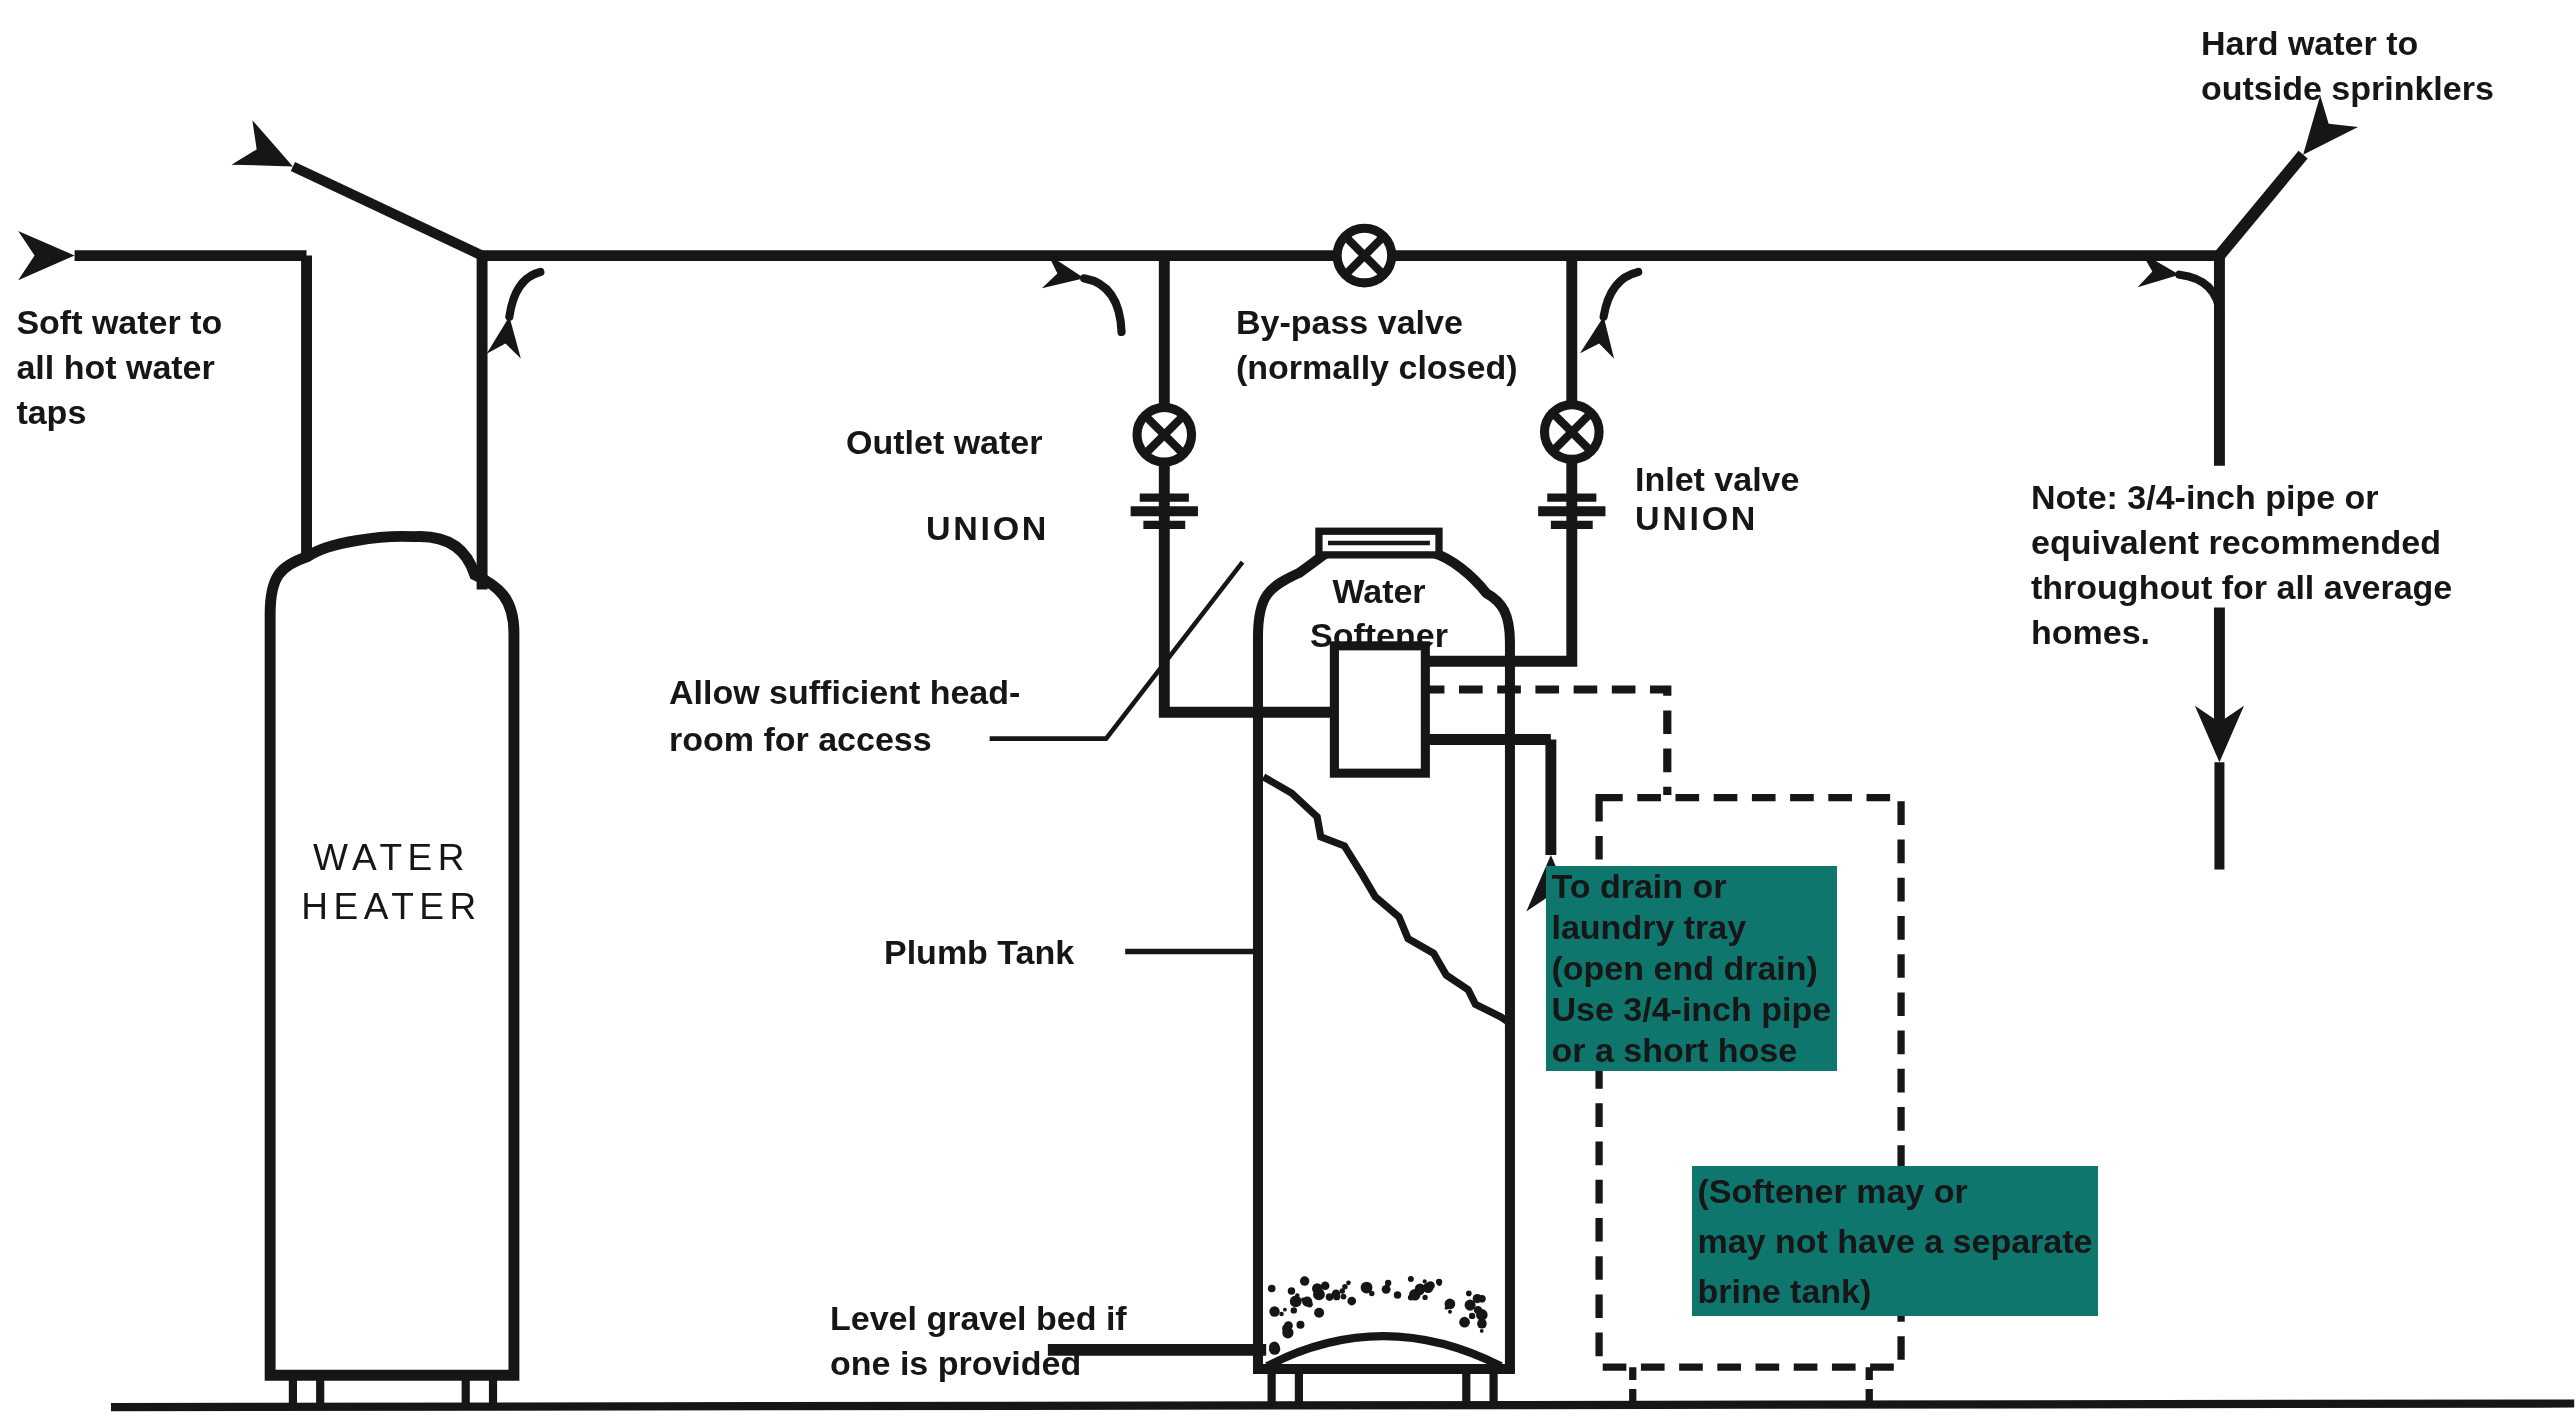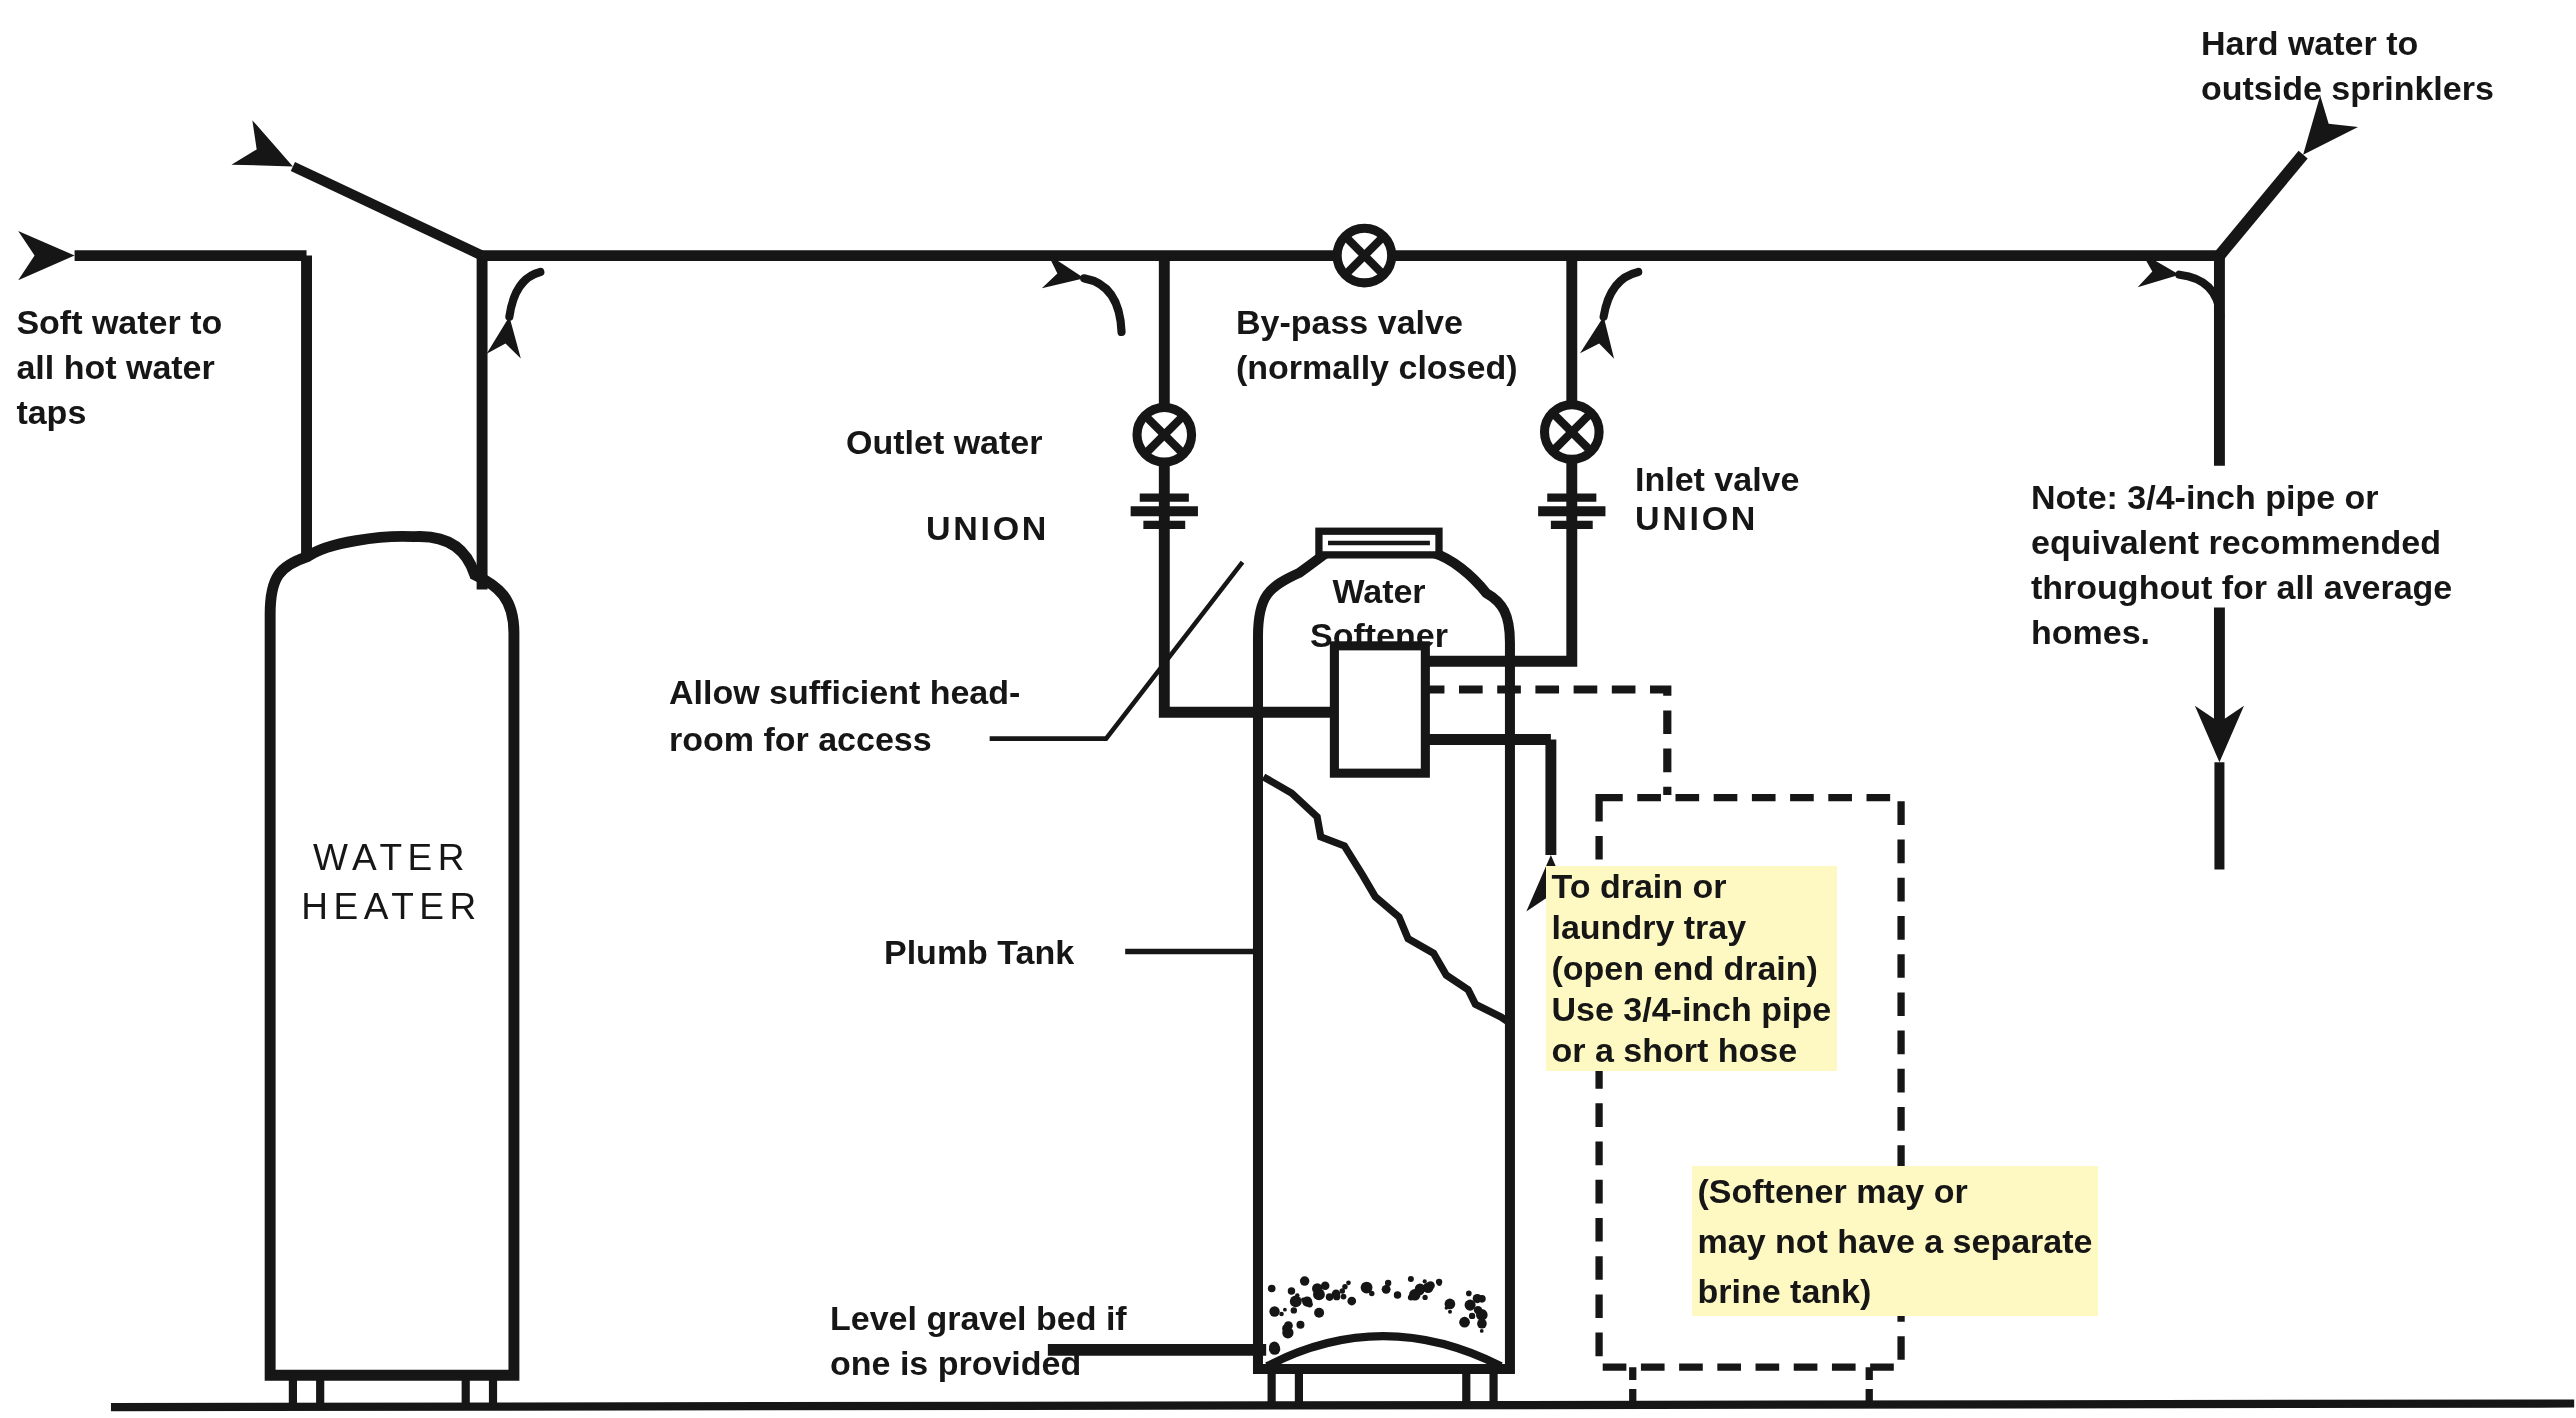--- a/index.html
+++ b/index.html
@@ -2,21 +2,21 @@
 <html style="font-size:14.6px"><head>
 <meta charset="utf-8">
 <style>
   html,body{margin:0;padding:0;background:#ffffff;}
   .stage{position:relative;width:2576px;height:1419px;background:#ffffff;overflow:hidden;
          font-family:"Liberation Sans",sans-serif;color:#161616;}
   .stage svg{position:absolute;left:0;top:0;}
   .label{position:absolute;white-space:pre-line;font-size:34px;font-weight:700;
          line-height:45px;color:#161616;z-index:2;}
   .center{text-align:center;}
-  .whitebg{background:#fef9c3;padding:0 5.5px;}
+  .whitebg{background:#0f766e;padding:0 5.5px;}
   .tanklabel{font-size:37px;font-weight:400;letter-spacing:5.5px;line-height:49px;}
 </style>
 </head>
 <body>
 
 <div class="stage">
 
   <svg width="2576" height="1419" viewBox="0 0 2832 1560">
     <defs>
       <marker id="ah-big" markerUnits="userSpaceOnUse" markerWidth="90" markerHeight="90" viewBox="0 0 90 90" refX="6" refY="45" orient="auto">

